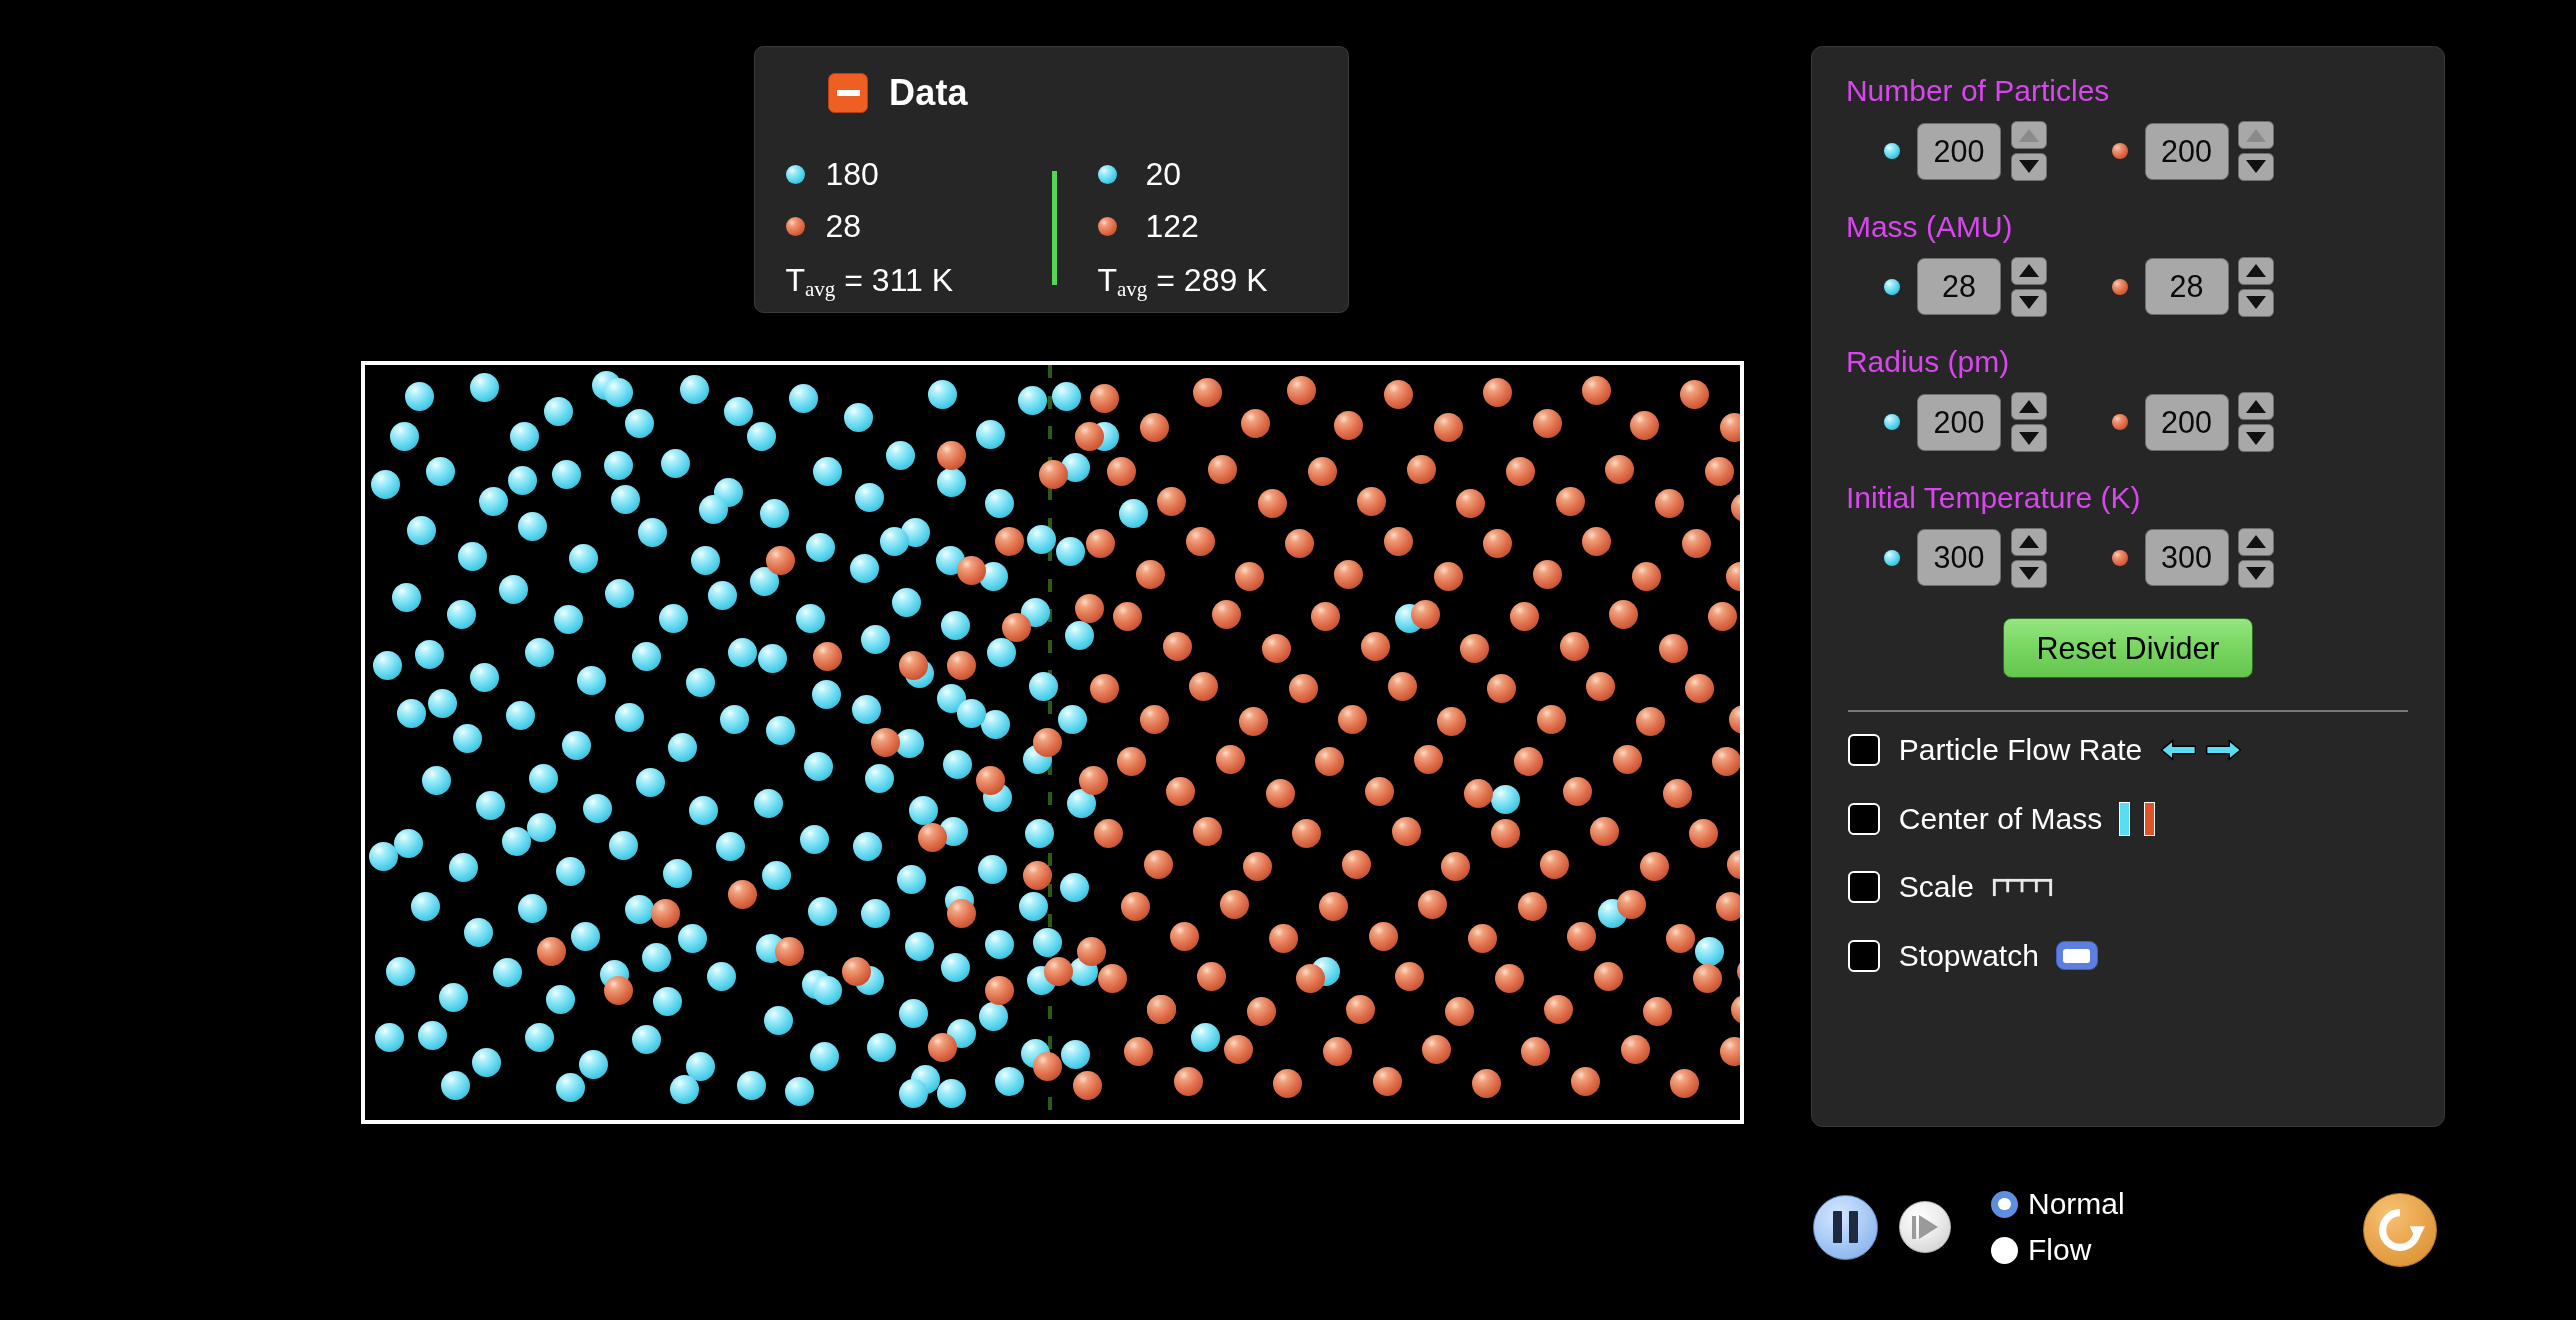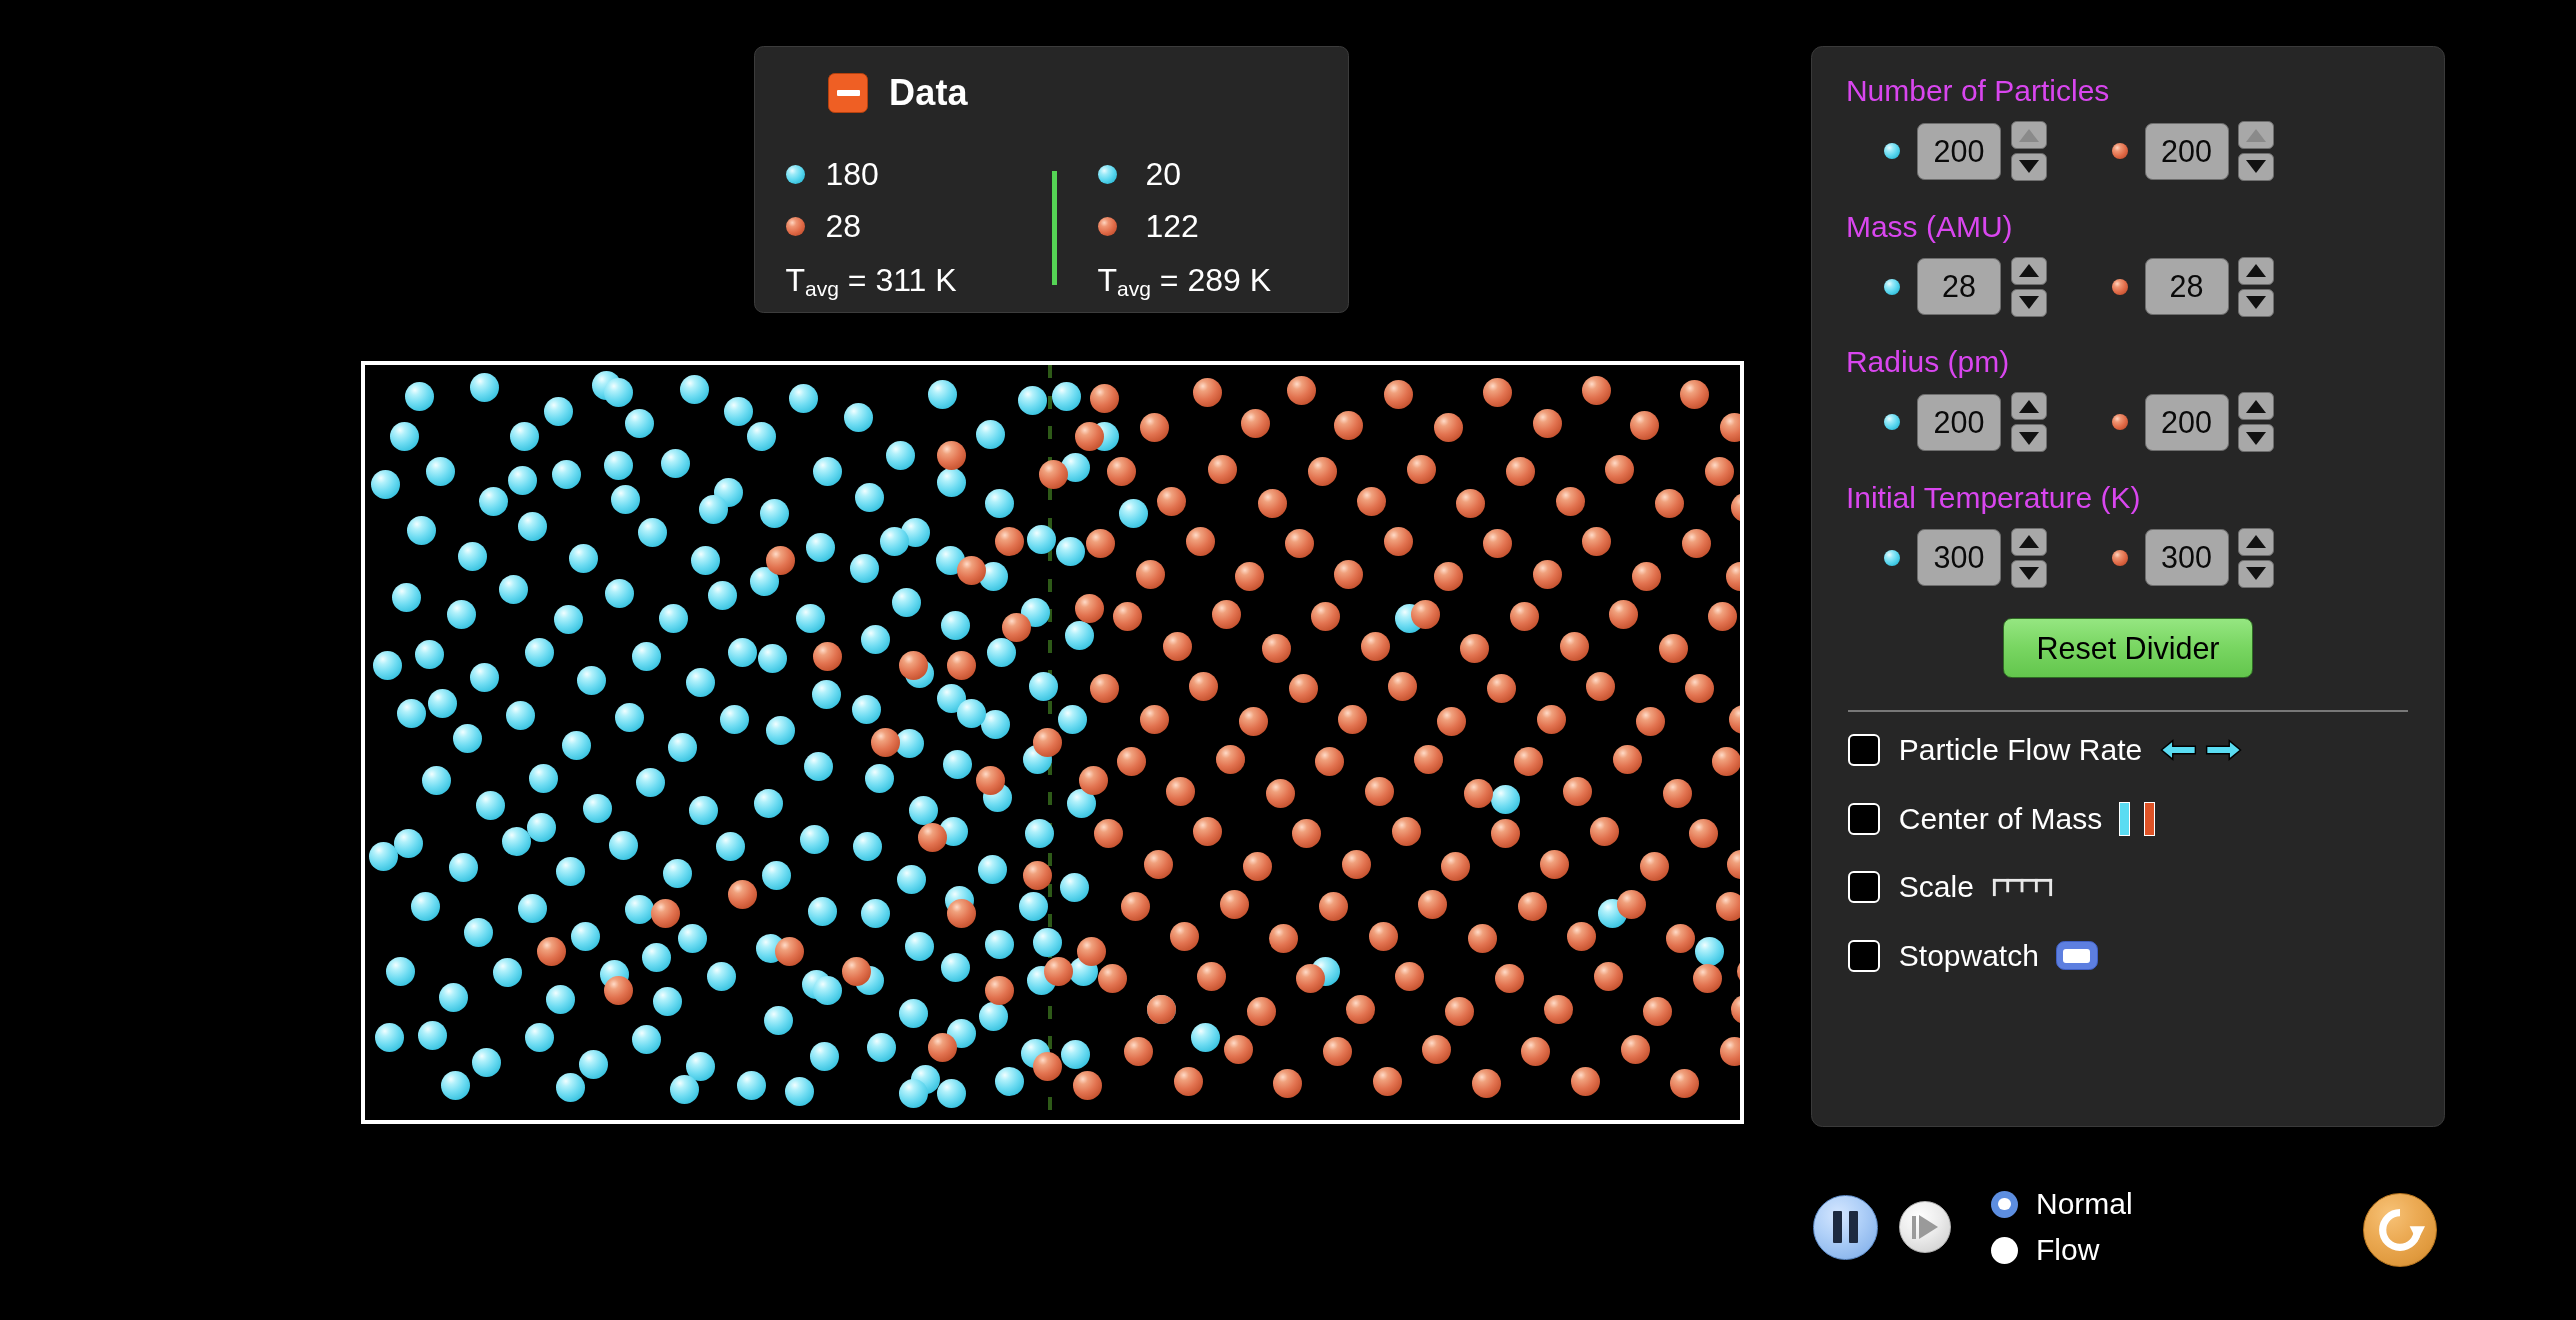--- a/index.html
+++ b/index.html
@@ -34,21 +34,21 @@
   .data-col { width: 50%; position: relative; padding-left: 30.5px; }
   .data-col.right { padding-left: 46px; }
   #data-sep {
     position: absolute; left: 297px; top: 124px;
     width: 4.8px; height: 114px; background: #55d455;
   }
   .data-row { display: flex; align-items: center; height: 52px; }
   .data-count { font-size: 32px; color: #ffffff; margin-left: 21px; min-width: 71px; }
   .data-col.right .data-count { margin-left: 29px; }
   .tavg { font-size: 32px; color: #ffffff; margin-top: 9.5px; white-space: nowrap; }
-  .tavg sub { font-size: 21px; vertical-align: baseline; position: relative; top: 5.7px; }
+  .tavg sub { font-size: 21px; vertical-align: baseline; position: relative; top: 5.7px; font-family: Liberation Serif, serif; }
 
   
   .bead { width: 19px; height: 19px; border-radius: 50%; flex: 0 0 auto; }
   .bead.blue  { background: radial-gradient(circle at 33% 30%, #e8fbff 0%, #9ceaf8 22%, #5bd7ef 52%, #2fbcd8 80%, #1aa0bd 100%); }
   .bead.orange{ background: radial-gradient(circle at 33% 30%, #ffd5c0 0%, #ef9573 22%, #e06a47 55%, #c4502f 82%, #a43c20 100%); }
   .bead.sm { width: 16px; height: 16px; }
 
   
   #container-box {
     position: absolute; left: 361px; top: 361px;
@@ -150,21 +150,21 @@
   }
   #step-btn .stepglyph { display: flex; align-items: center; gap: 2.9px; }
   #step-btn .stepbar { width: 4.8px; height: 23px; background: #9a9a9a; }
   #step-btn .steptri { width: 0; height: 0; border-top: 12.4px solid transparent; border-bottom: 12.4px solid transparent; border-left: 19px solid #9a9a9a; }
 
   #speed-radios { margin-left: 40px; }
   .radio-row { display: flex; align-items: center; height: 46px; cursor: pointer; }
   .radio { width: 27px; height: 27px; border-radius: 50%; background: #ffffff; flex: 0 0 auto; display: flex; align-items: center; justify-content: center; }
   .radio.selected { background: #5d8ee0; }
   .radio.selected .inner { width: 12.4px; height: 12.4px; border-radius: 50%; background: #ffffff; }
-  .radio-label { font-size: 30px; color: #ffffff; margin-left: 18px; }
+  .radio-label { font-size: 30px; color: #ffffff; margin-left: 10px; }
 
   #reset-all-btn {
     position: absolute; left: 2363px; top: 1193px;
     width: 74px; height: 74px; border-radius: 50%;
     background: radial-gradient(circle at 36% 28%, #f7c277 0%, #ecab55 38%, #e09a3e 72%, #c9822c 100%);
     border: 1px solid #b8761f;
     display: flex; align-items: center; justify-content: center;
     cursor: pointer;
   }
 </style>

